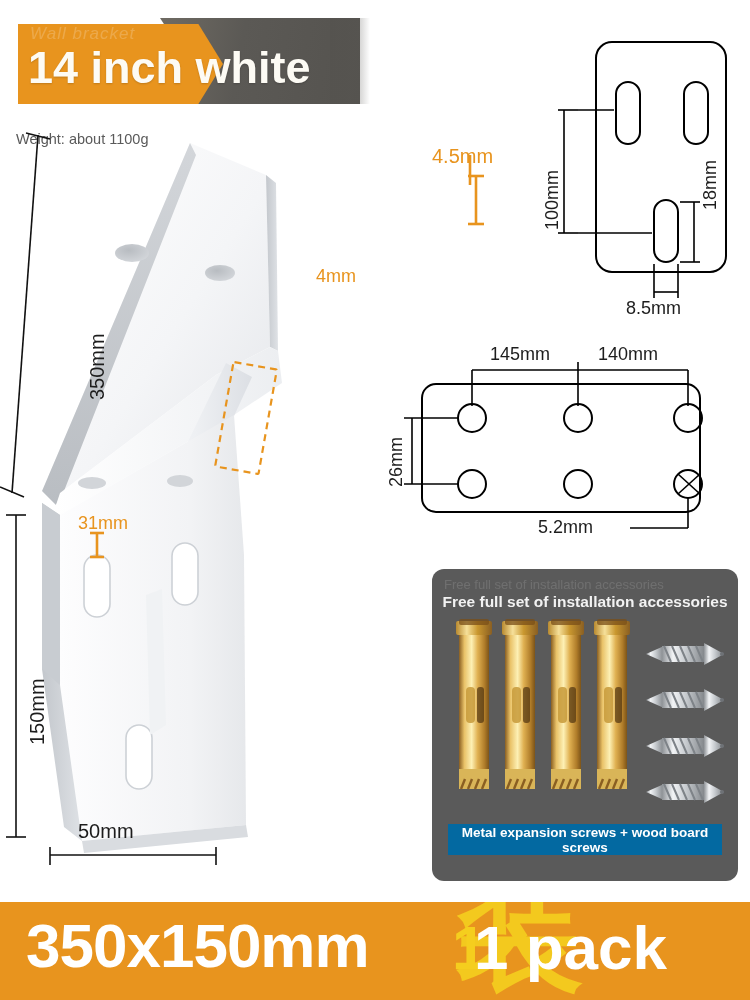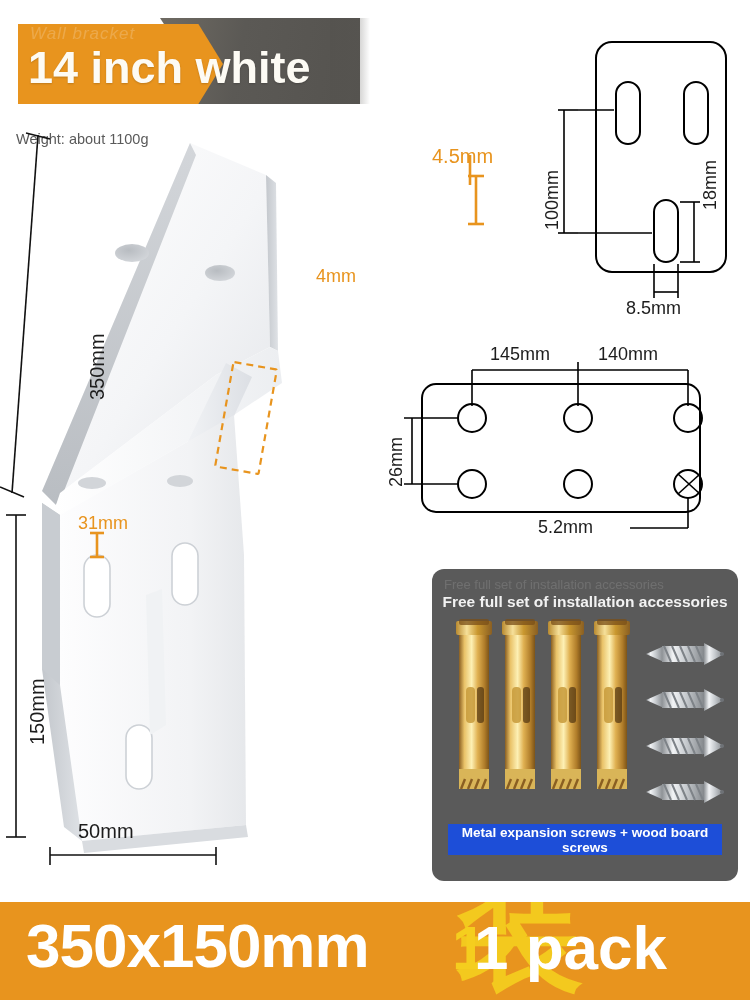--- a/index.html
+++ b/index.html
@@ -38,21 +38,21 @@
   .tech svg{overflow:visible;}
 
   
   #accessories{left:432px;top:569px;width:306px;height:312px;
       background:#5a5a5a;border-radius:12px;overflow:hidden;}
   #acc-wm{position:absolute;left:12px;top:8px;width:282px;height:20px;
       color:rgba(255,255,255,.13);font-size:13px;white-space:nowrap;overflow:hidden;}
   #acc-title{position:absolute;left:0;top:24px;width:306px;text-align:center;
       color:#f2f2f2;font-size:15.5px;font-weight:bold;}
   #acc-caption{position:absolute;left:16px;top:255px;width:274px;height:31px;
-      background:#1d4ed8;color:#fff;font-size:13.5px;font-weight:bold;
+      background:#0369a1;color:#fff;font-size:13.5px;font-weight:bold;
       display:flex;align-items:center;justify-content:center;text-align:center;}
 
   
   #disclaimer{left:14px;top:908px;width:540px;font-size:15px;color:#8a8a8a;
       white-space:nowrap;}
 
   
   #bottom-banner{left:0;top:902px;width:750px;height:98px;background:#E8941E;overflow:hidden;}
   #bb-wm{position:absolute;right:-6px;top:-34px;width:300px;height:150px;
       color:#F5CE1E;font-size:128px;font-weight:bold;line-height:128px;

